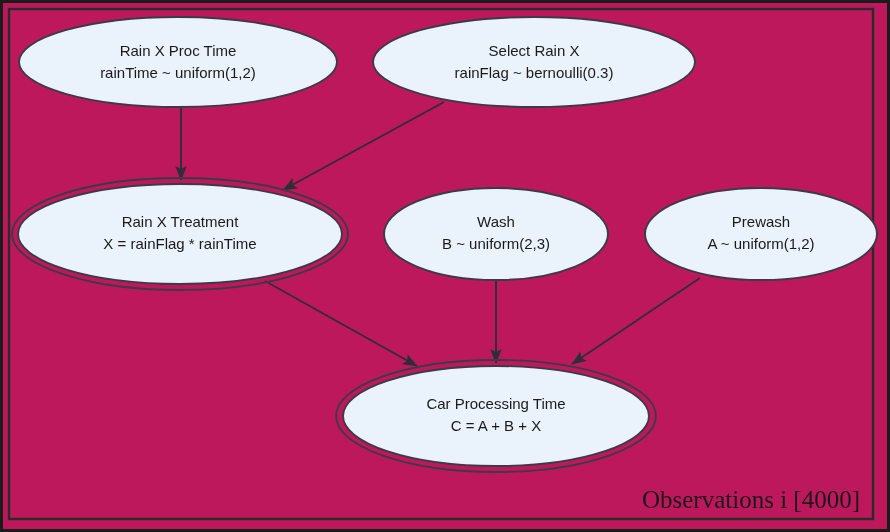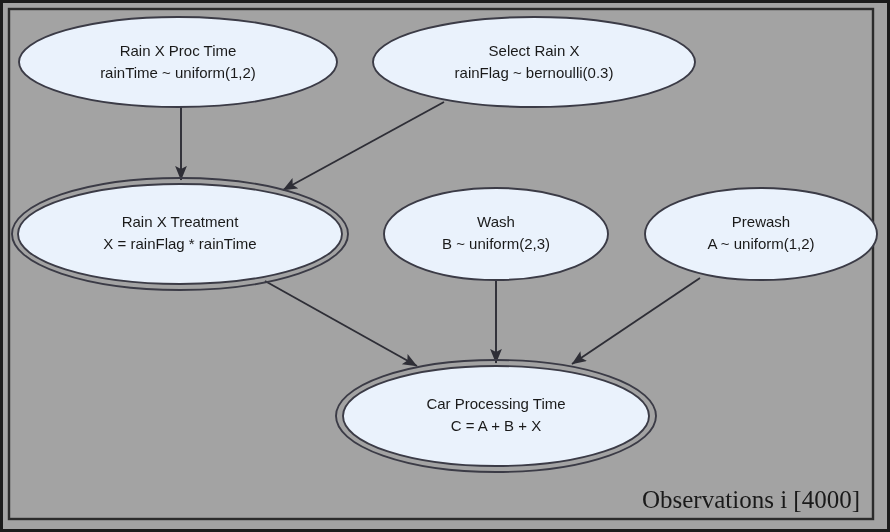--- a/index.html
+++ b/index.html
@@ -7,21 +7,21 @@
     padding: 0;
     background: #ffffff;
   }
   body {
     font-family: "Liberation Sans", sans-serif;
   }
   #canvas {
     position: relative;
     width: 890px;
     height: 532px;
-    background: #a3a3a3;
+    background: #be185d;
     overflow: hidden;
   }
   
   #outer-frame {
     position: absolute;
     left: 0; top: 0;
     width: 890px;
     height: 532px;
     box-sizing: border-box;
     border: 3px solid #1b1b1b;

